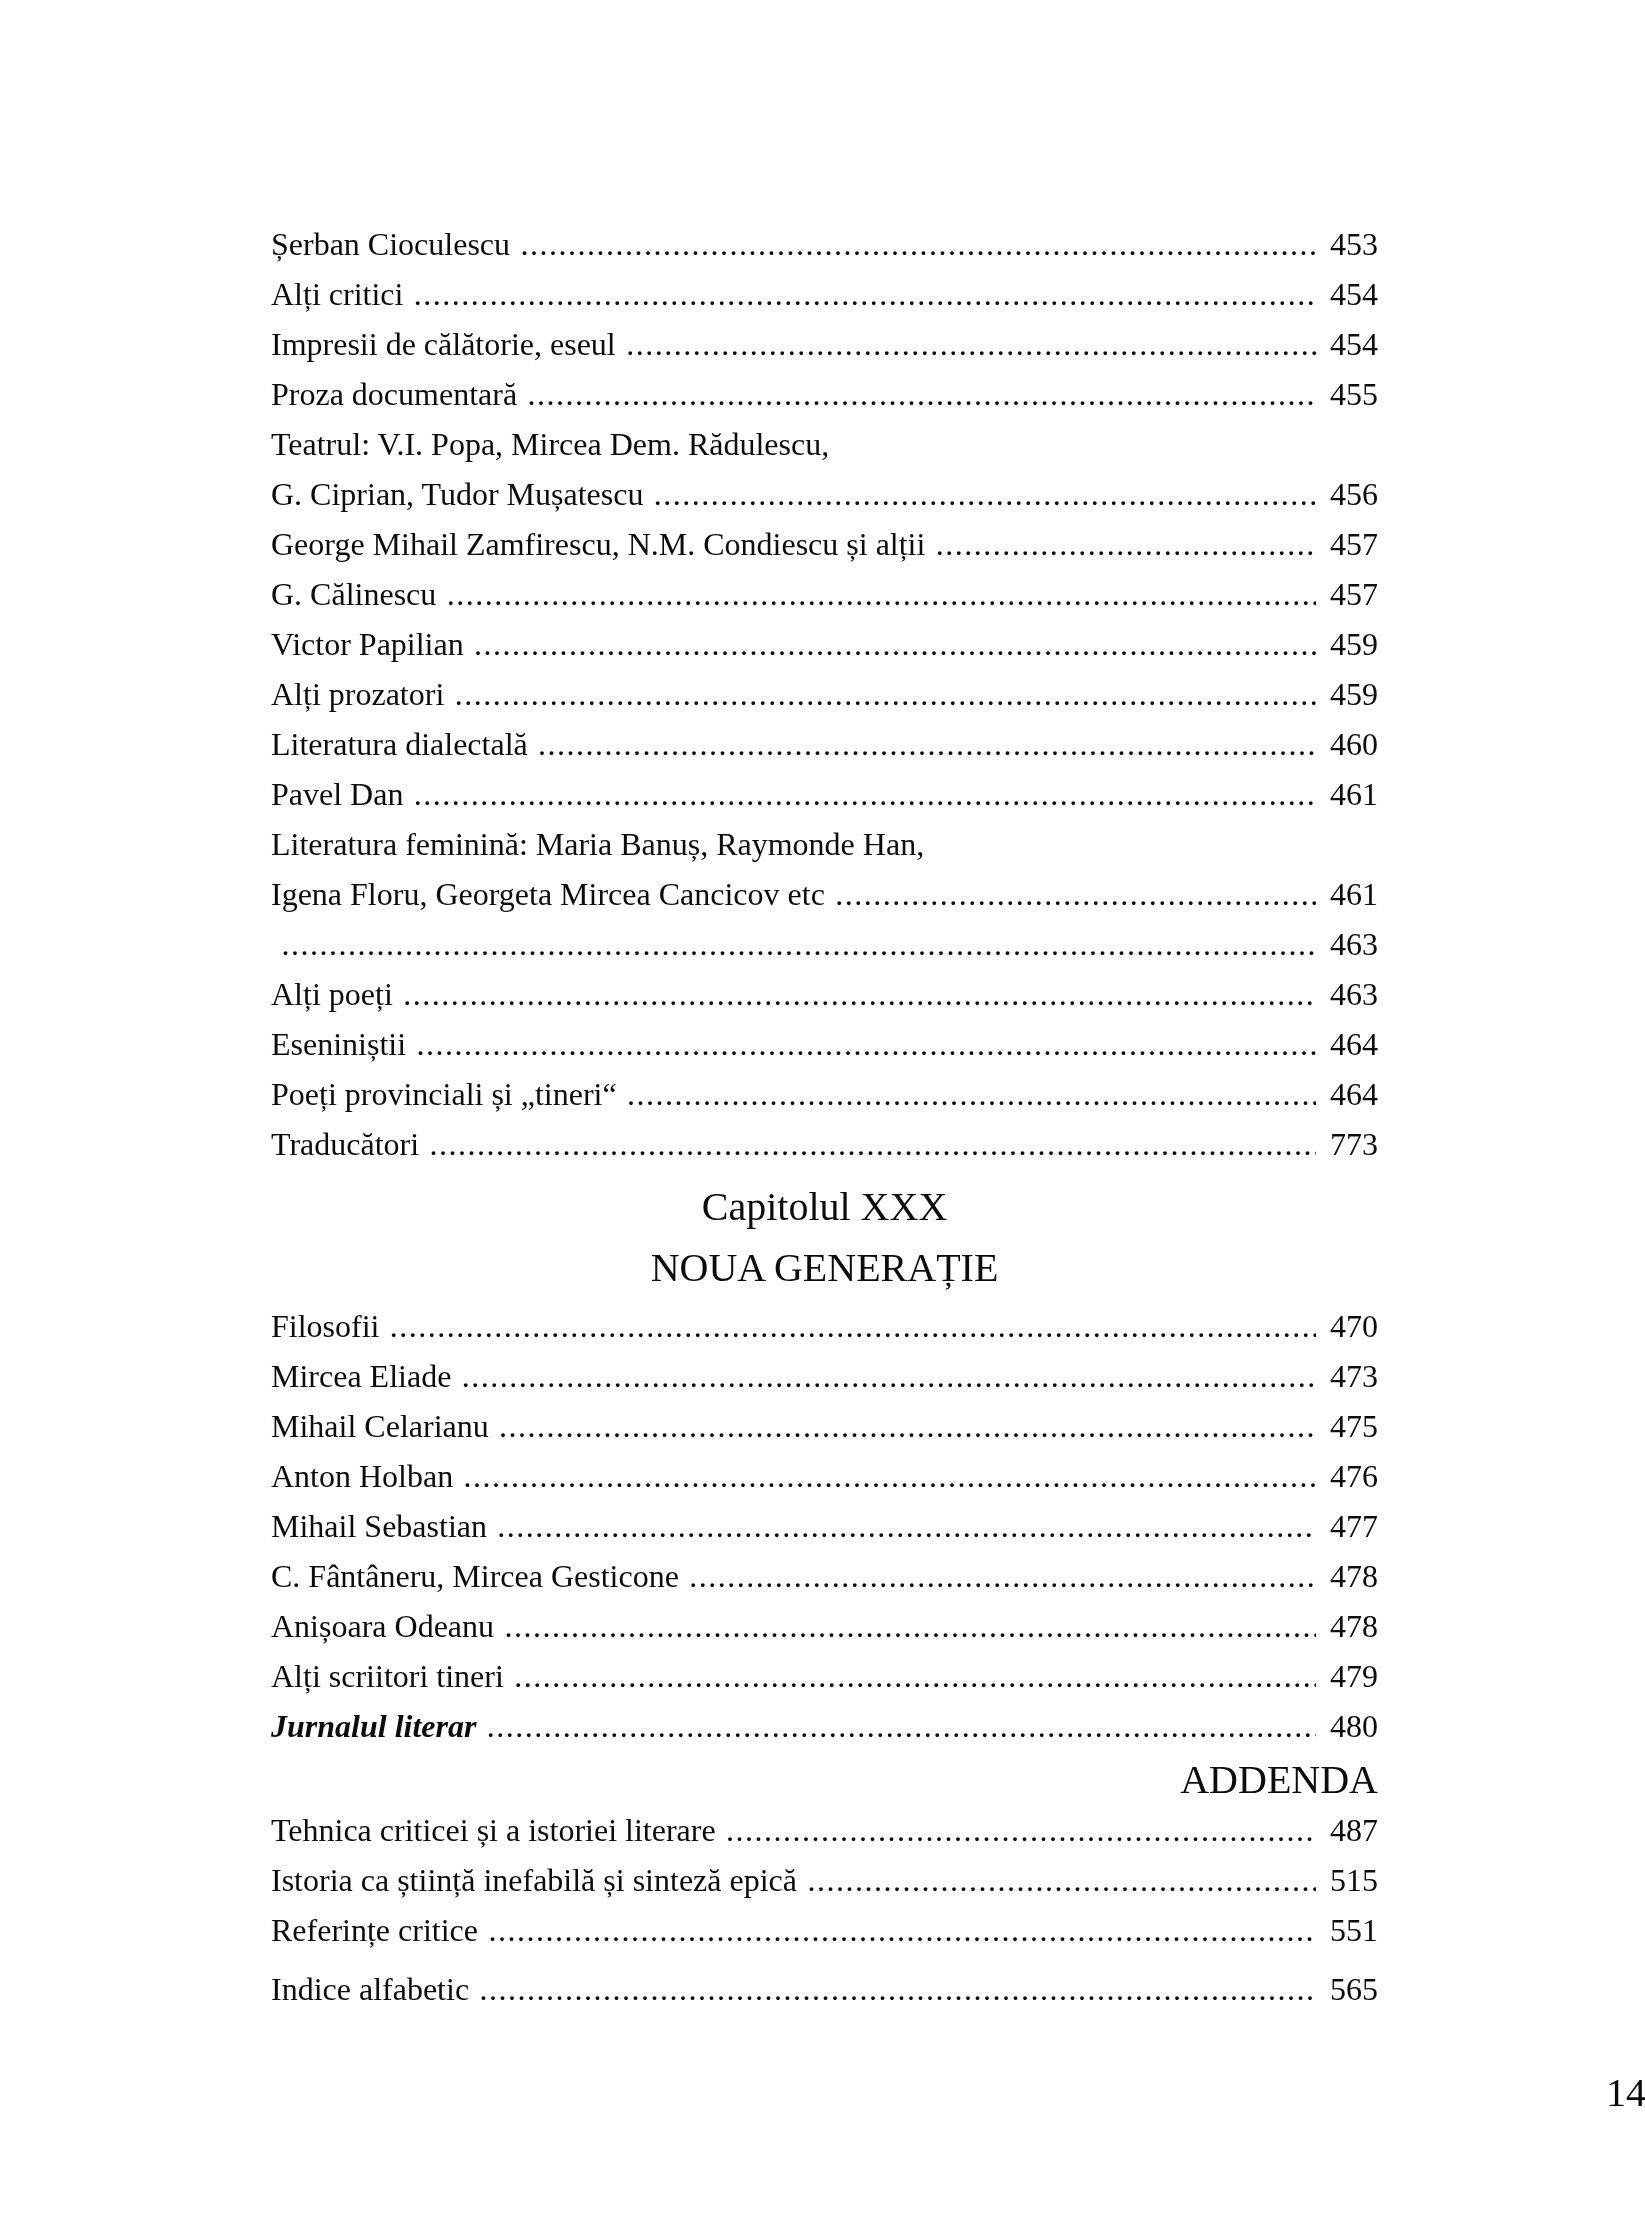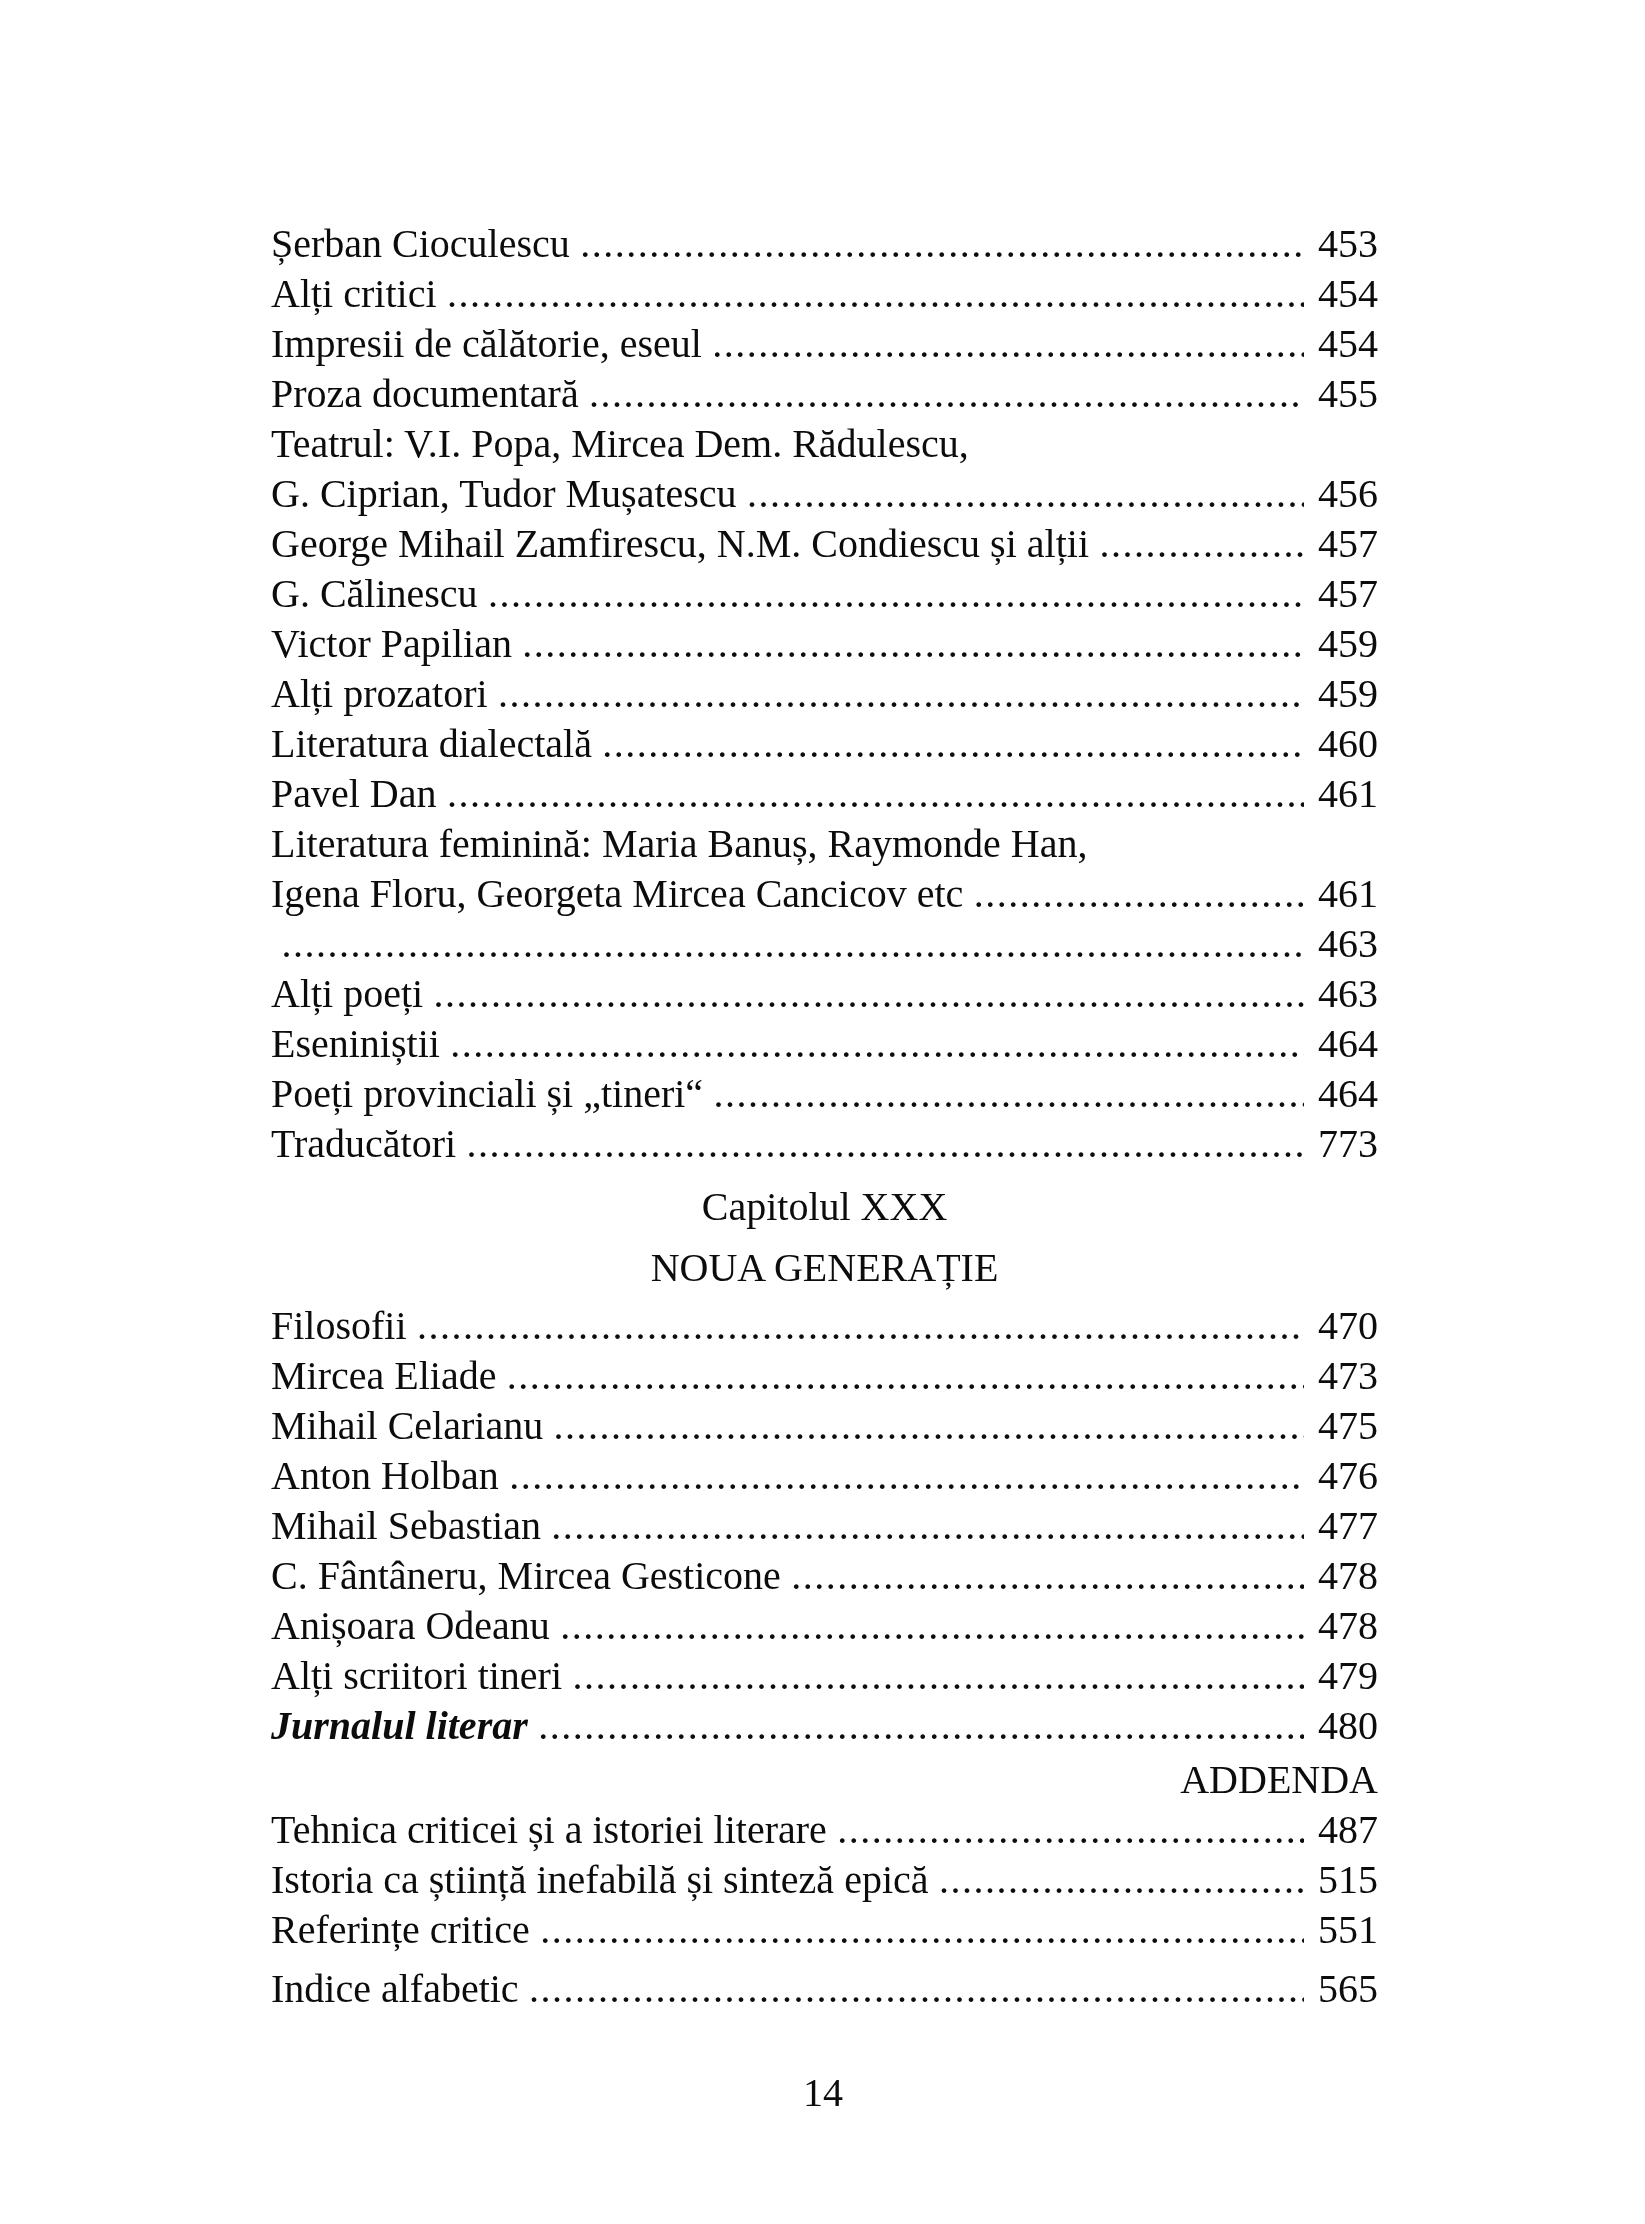--- a/index.html
+++ b/index.html
@@ -21,21 +21,21 @@
   }
   .toc {
     position: absolute;
     left: 271px;
     top: 219px;
     width: 1107px;
   }
   .row {
     display: flex;
     align-items: baseline;
-    font-size: 40px;
+    font-size: 32px;
     line-height: 50px;
   }
   .label {
     white-space: nowrap;
   }
   .row.italic .label {
     font-style: italic;
     font-weight: bold;
   }
   .dots {
@@ -66,21 +66,21 @@
   }
   .h-cap   { margin-top: 13px; }
   .h-noua  { margin-top: 11.3px; margin-bottom: 7.5px; }
   .h-addenda { margin-top: 3.8px; }
   .extra-gap { margin-top: 9.4px; }
   .footer {
     position: absolute;
     top: 2068px;
     left: 0;
     width: 1646px;
-    text-align: center;
+    text-align: right;
     font-size: 40px;
     line-height: 50px;
   }
 </style>
 </head>
 <body>
 
 <div class="page">
   <main class="toc">
 

